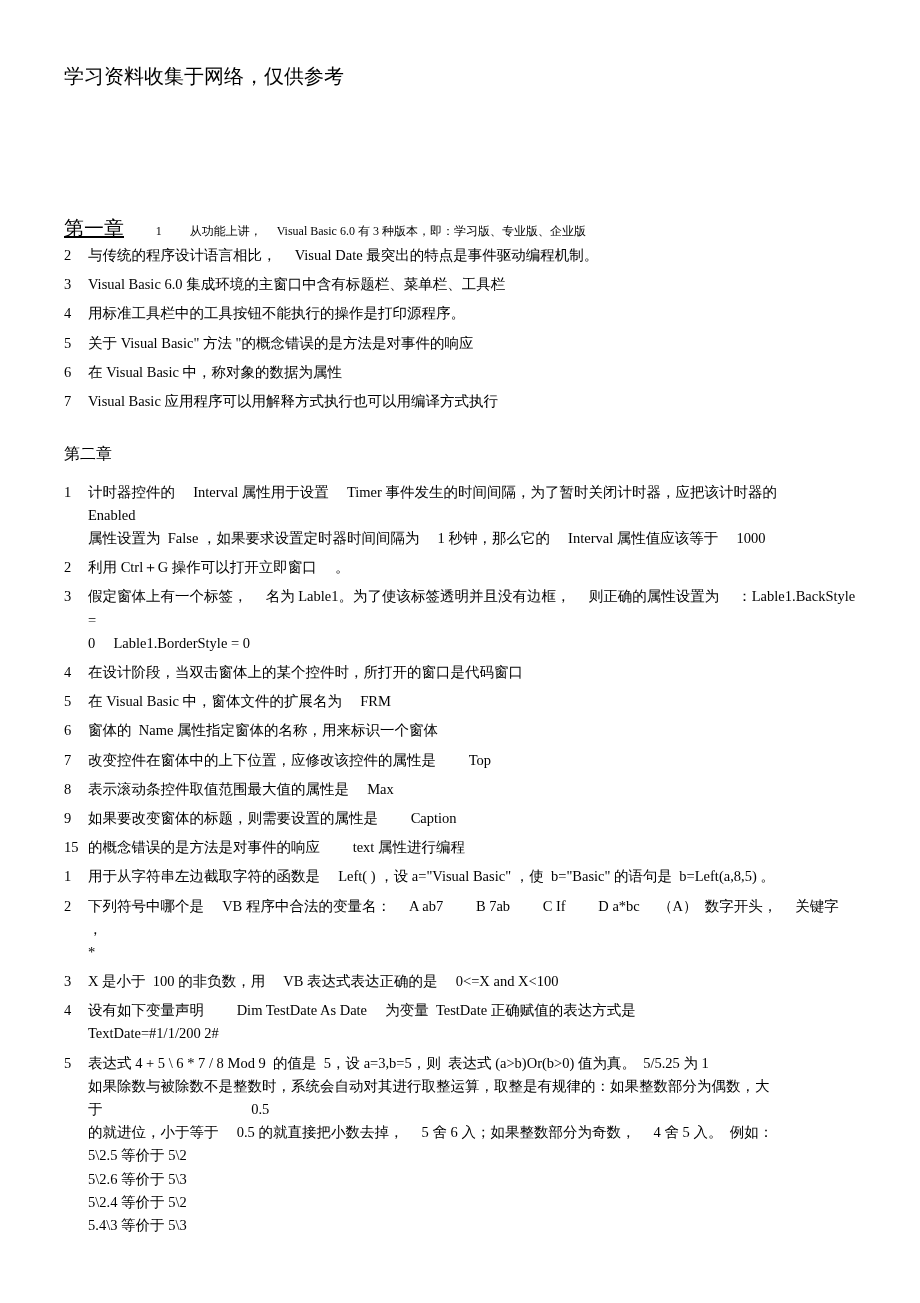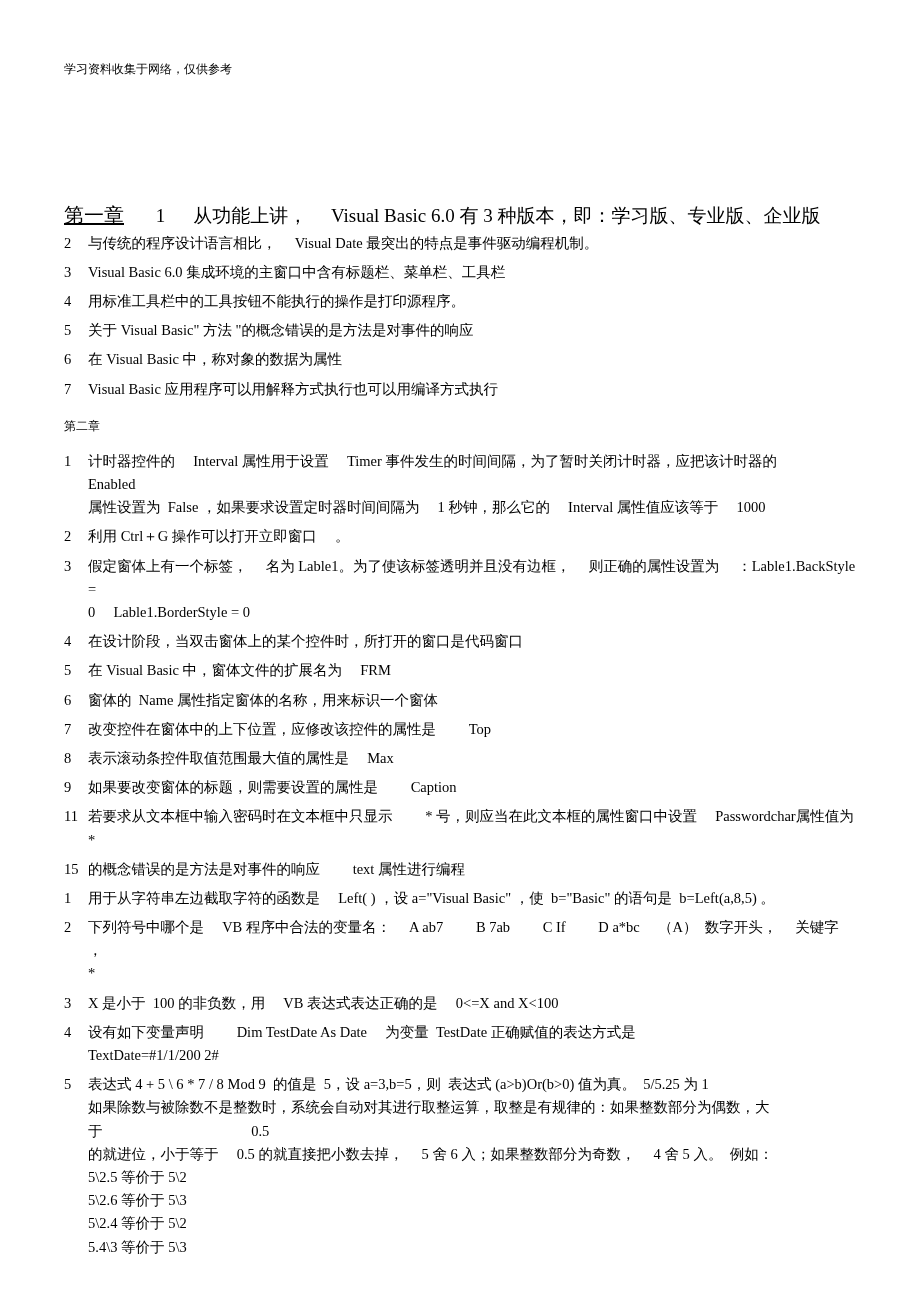--- a/index.html
+++ b/index.html
@@ -11,35 +11,35 @@
   }
   .page {
     width: 920px;
     min-height: 1303px;
     padding: 60px 64px 40px 64px;
     box-sizing: border-box;
     font-size: 14.5px;
     line-height: 1.6;
   }
   .header-note {
-    font-size: 12px;
+    font-size: 20px;
     margin-bottom: 120px;
   }
   .chapter-title {
     font-size: 20px;
     display: inline;
     text-decoration: underline;
   }
   .chapter-inline-item {
-    font-size: 19px;
+    font-size: 12px;
     display: inline;
   }
   .chapter-block {
-    font-size: 12px;
-    margin-top: 16px;
+    font-size: 16px;
+    margin-top: 28px;
     margin-bottom: 14px;
   }
   .item-row {
     display: flex;
     margin-bottom: 6px;
   }
   .item-num {
     flex: 0 0 24px;
   }
   .item-text {
@@ -124,24 +124,20 @@
   </div>
   <div class="item-row">
     <div class="item-num">8</div>
     <div class="item-text">表示滚动条控件取值范围最大值的属性是  Max</div>
   </div>
   <div class="item-row">
     <div class="item-num">9</div>
     <div class="item-text">如果要改变窗体的标题，则需要设置的属性是   Caption</div>
   </div>
   <div class="item-row">
-    <div class="item-num">11</div>
-    <div class="item-text">若要求从文本框中输入密码时在文本框中只显示   * 号，则应当在此文本框的属性窗口中设置  Passwordchar属性值为 *</div>
-  </div>
-  <div class="item-row">
     <div class="item-num">15</div>
     <div class="item-text">的概念错误的是方法是对事件的响应   text 属性进行编程</div>
   </div>
 
 
   <div class="item-row">
     <div class="item-num">1</div>
     <div class="item-text">用于从字符串左边截取字符的函数是  Left( ) ，设 a="Visual Basic" ，使  b="Basic" 的语句是  b=Left(a,8,5) 。</div>
   </div>
   <div class="item-row">

